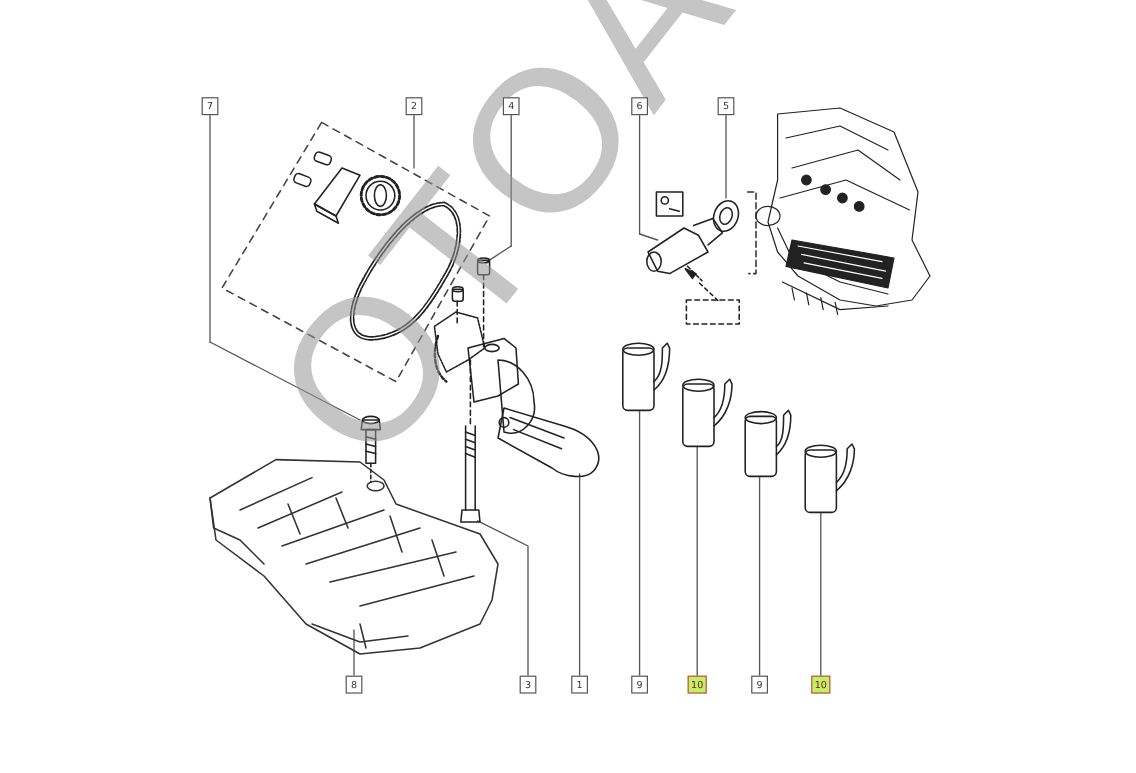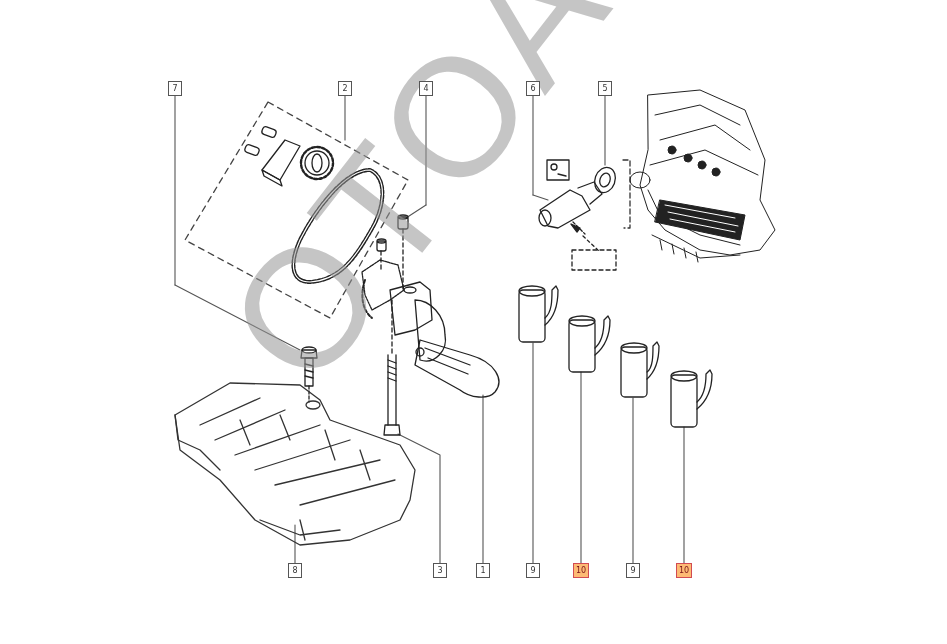--- a/index.html
+++ b/index.html
@@ -1,20 +1,20 @@
 <!DOCTYPE html>
 <html><head>
 <meta charset="utf-8">
 <style>
   html, body { margin:0; padding:0; background:#ffffff; }
   body { width:947px; height:644px; position:relative; overflow:hidden; font-family:"Liberation Sans", sans-serif; }
   .stage { position:absolute; left:0; top:0; width:947px; height:644px; }
   svg { position:absolute; left:0; top:0; }
   .callout { position:absolute; width:12px; height:13px; border:1.3px solid #555; background:#fff; font-size:8px; line-height:13px; text-align:center; color:#333; font-family:"DejaVu Sans", sans-serif; box-sizing:content-box; }
-  .callout.hl { background:#fdba74; border-color:#d24b52; color:#7a1217; width:14px; }
+  .callout.hl { background:#bef264; border-color:#d24b52; color:#7a1217; width:14px; }
   .watermark { position:absolute; left:190px; top:300px; font-size:168px; font-family:"Liberation Sans", sans-serif; color:rgba(150,150,150,0.55); transform:rotate(-52deg); transform-origin:left top; letter-spacing:6px; white-space:nowrap; pointer-events:none; font-weight:300; }
 </style>
 </head>
 <body>
 
 <div class="stage">
 
 <svg width="947" height="644" viewBox="0 0 947 644">
   <g fill="none" stroke="#333" stroke-width="1.3" stroke-linejoin="round" stroke-linecap="round">
 

